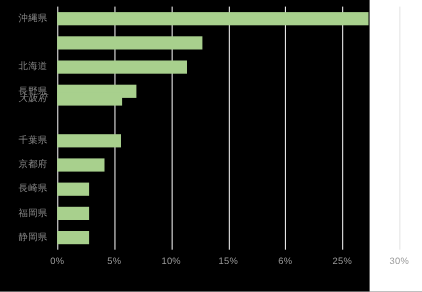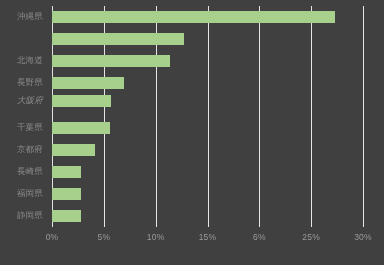--- a/index.html
+++ b/index.html
@@ -9,23 +9,23 @@
   }
   body {
     width: 384px;
     height: 265px;
     font-family: "Liberation Sans", "DejaVu Sans", sans-serif;
     overflow: hidden;
   }
 
   #chart-root {
     position: relative;
-    width: 384px;
+    width: 336px;
     height: 265px;
-    background: #404040;
+    background: #000000;
   }
 
   
   #plot-area {
     position: absolute;
     left: 52px;
     top: 6px;
     width: 311px;
     height: 221px;
   }
@@ -118,21 +118,21 @@
           <div class="bar" title="神奈川県 12.7%" style="width: 131.657px; background: rgb(168, 208, 141); top: 5.05px;"></div>
         </div>
         <div class="bar-row" style="top: 44.2px; height: 22.1px; padding-left: 21px;">
           <span class="cat-label" style="color: rgb(138, 138, 138);">北海道</span>
           <div class="bar" title="北海道 11.4%" style="width: 118.18px; background: rgb(168, 208, 141); top: 5.05px;"></div>
         </div>
         <div class="bar-row" style="top: 66.3px; height: 22.1px;">
           <span class="cat-label" style="color: rgb(138, 138, 138);">長野県</span>
           <div class="bar" title="長野県 6.9%" style="width: 71.53px; background: rgb(168, 208, 141); top: 5.05px;"></div>
         </div>
-        <div class="bar-row" style="top: 84px; height: 22.1px; font-style: italic;">
+        <div class="bar-row" style="top: 73px; height: 22.1px; font-style: italic;">
           <span class="cat-label" style="color: rgb(138, 138, 138);">大阪府</span>
           <div class="bar" title="大阪府 5.7%" style="width: 59.09px; background: rgb(168, 208, 141); top: 5.05px;"></div>
         </div>
         <div class="bar-row" style="top: 110.5px; height: 22.1px;">
           <span class="cat-label" style="color: rgb(138, 138, 138);">千葉県</span>
           <div class="bar" title="千葉県 5.6%" style="width: 58.0533px; background: rgb(168, 208, 141); top: 5.05px;"></div>
         </div>
         <div class="bar-row" style="top: 132.6px; height: 22.1px;">
           <span class="cat-label" style="color: rgb(138, 138, 138); text-align: right;">京都府</span>
           <div class="bar" title="京都府 4.1%" style="width: 42.5033px; background: rgb(168, 208, 141); top: 5.05px;"></div>

